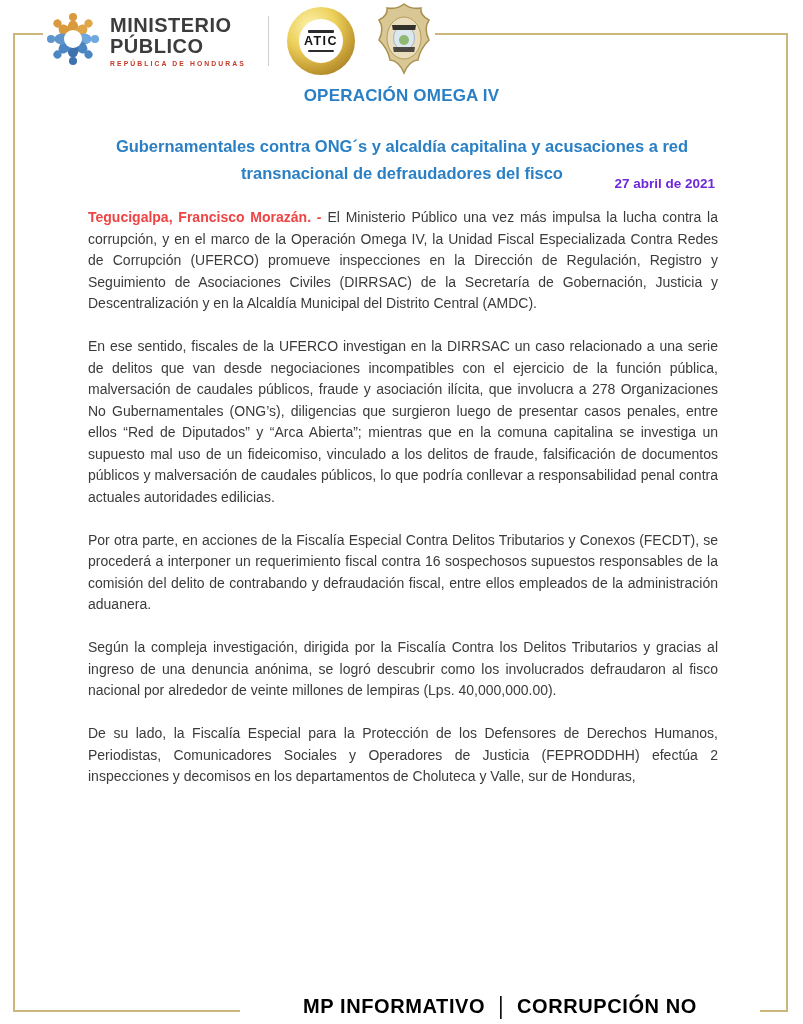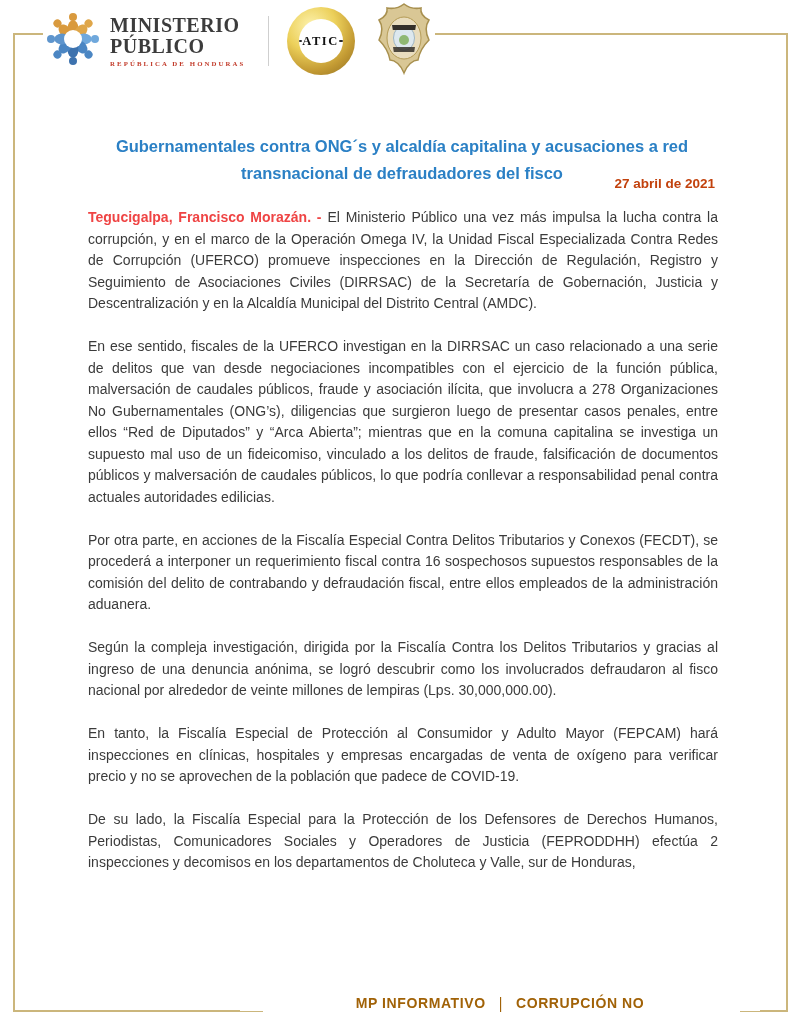--- a/index.html
+++ b/index.html
@@ -13,70 +13,70 @@
   .fr-left   { left:13px;  top:33px;   width:2px;   height:978px; }
   .fr-right  { left:786px; top:33px;   width:2px;   height:978px; }
   .fr-tl     { left:13px;  top:33px;   width:30px;  height:2px; }
   .fr-tr     { left:402px; top:33px;   width:386px; height:2px; }
   .fr-bl     { left:13px;  top:1010px; width:250px; height:2px; }
   .fr-br     { left:740px; top:1010px; width:48px;  height:2px; }
 
   
   .header {
     position:absolute; top:3px; left:44px; height:76px;
-    display:flex; align-items:center; background:#fff; z-index:2;font-family:Liberation Serif, serif;
+    display:flex; align-items:center; background:#fff; z-index:2;
   }
   .mp-name { margin-left:8px; }
   .mp-name .l1, .mp-name .l2 {
     font-weight:700; font-size:20px; line-height:21px; letter-spacing:0.5px; color:#3c3c3c;
   }
   .mp-name .sub {
     margin-top:3px; font-size:6.8px; font-weight:700; letter-spacing:2.1px; color:#c23b2a;
   }
   .v-divider { width:1px; height:50px; background:#cfcfcf; margin:0 18px 0 22px; }
   .atic-ring {
     width:68px; height:68px; border-radius:50%;
     background: radial-gradient(circle at 35% 28%, #fdf2ae 0%, #ecd05a 38%, #c39a33 68%, #8a6a1e 100%);
     display:flex; align-items:center; justify-content:center; flex:0 0 auto;
   }
   .atic-inner {
     width:44px; height:44px; border-radius:50%; background:#fff;
-    display:flex; align-items:center; justify-content:center;
+    display:flex; flex-direction:column; align-items:center; justify-content:center;
   }
   .atic-label { font-size:12.5px; font-weight:700; letter-spacing:1.5px; color:#121212; line-height:12px; }
   .atic-bar { width:26px; height:2.5px; background:#2b2b2b; border-radius:1px; margin:2.5px 0; }
   .badge-wrap { margin-left:18px; flex:0 0 auto; }
 
   
   .title {
     position:absolute; top:86px; left:0; width:100%;
     text-align:center; font-size:17px; font-weight:700; color:#2B80C5; letter-spacing:0.2px;
   }
   .subtitle {
     position:absolute; top:133px; left:84px; width:636px;
     text-align:center; font-size:16.5px; line-height:27px; font-weight:700; color:#2B80C5;
   }
   .date {
     position:absolute; top:176px; right:88px;
-    font-size:13.5px; font-weight:700; color:#c2410c;margin-left:32px;
+    font-size:13.5px; font-weight:700; color:#6d28d9;margin-left:32px;
   }
 
   
   .article { position:absolute; top:207px; left:88px; width:630px; }
   .article p {
     margin:0 0 21.5px 0; font-size:14px; line-height:21.5px;
     text-align:justify; color:#3b3b3b;
   }
   .article p b { color:#ef4444; }
 
   
   .footer {
     position:absolute; top:995px; left:240px; width:520px;
-    text-align:center; font-size:14px; font-weight:700;
-    letter-spacing:0.6px; color:#a16207; white-space:nowrap; background:#fff; z-index:2;
+    text-align:center; font-size:20px; font-weight:700;
+    letter-spacing:0.6px; color:#000000; white-space:nowrap; background:#fff; z-index:2;
   }
   .footer .sep { font-weight:400; margin:0 13px; display:inline-block; transform:scaleY(1.15); }
 </style>
 </head>
 <body>
 
 <div class="page">
 
   <div class="frame fr-left"></div>
   <div class="frame fr-right"></div>
@@ -146,29 +146,29 @@
         <path d="M31 2 C36 6 42 7 48 6 C47 12 52 16 56 18 C52 24 53 32 56 38 C50 44 46 52 45 58 C40 58 34 63 31 71 C28 63 22 58 17 58 C16 52 12 44 6 38 C9 32 10 24 6 18 C10 16 15 12 14 6 C20 7 26 6 31 2 Z" fill="#D9C795" stroke="#A8904F" stroke-width="1.5"></path>
         <ellipse cx="31" cy="36" rx="17" ry="21" fill="#E9DDBE" stroke="#B49B55" stroke-width="1"></ellipse>
         <ellipse cx="31" cy="36" rx="10.5" ry="12.5" fill="#DDE8EE" stroke="#9FB6C4" stroke-width="1"></ellipse>
         <circle cx="31" cy="38" r="5" fill="#8FB873"></circle>
         <path d="M19 23 L43 23 L42.2 28 L19.8 28 Z" fill="#34302a"></path>
         <path d="M20 45 L42 45 L41.2 50 L20.8 50 Z" fill="#34302a" opacity="0.85"></path>
       </svg>
     </span>
   </div>
 
+  <div class="title">OPERACIÓN OMEGA IV</div>
   <div class="subtitle">Gubernamentales contra ONG´s y alcaldía capitalina y acusaciones a red transnacional de defraudadores del fisco</div>
   <div class="date">27 abril de 2021</div>
 
   <div class="article">
     <p><b>Tegucigalpa, Francisco Morazán. -</b> <span>El Ministerio Público una vez más impulsa la lucha contra la corrupción, y en el marco de la Operación Omega IV, la Unidad Fiscal Especializada Contra Redes de Corrupción (UFERCO) promueve inspecciones en la Dirección de Regulación, Registro y Seguimiento de Asociaciones Civiles (DIRRSAC) de la Secretaría de Gobernación, Justicia y Descentralización y en la Alcaldía Municipal del Distrito Central (AMDC).</span></p>
     <p>En ese sentido, fiscales de la UFERCO investigan en la DIRRSAC un caso relacionado a una serie de delitos que van desde negociaciones incompatibles con el ejercicio de la función pública, malversación de caudales públicos, fraude y asociación ilícita, que involucra a 278 Organizaciones No Gubernamentales (ONG’s), diligencias que surgieron luego de presentar casos penales, entre ellos “Red de Diputados” y “Arca Abierta”; mientras que en la comuna capitalina se investiga un supuesto mal uso de un fideicomiso, vinculado a los delitos de fraude, falsificación de documentos públicos y malversación de caudales públicos, lo que podría conllevar a responsabilidad penal contra actuales autoridades edilicias.</p>
     <p>Por otra parte, en acciones de la Fiscalía Especial Contra Delitos Tributarios y Conexos (FECDT), se procederá a interponer un requerimiento fiscal contra 16 sospechosos supuestos responsables de la comisión del delito de contrabando y defraudación fiscal, entre ellos empleados de la administración aduanera.</p>
-    <p>Según la compleja investigación, dirigida por la Fiscalía Contra los Delitos Tributarios y gracias al ingreso de una denuncia anónima, se logró descubrir como los involucrados defraudaron al fisco nacional por alrededor de veinte millones de lempiras (Lps. 30,000,000.00).</p>
-    <p>En tanto, la Fiscalía Especial de Protección al Consumidor y Adulto Mayor (FEPCAM) hará inspecciones en clínicas, hospitales y empresas encargadas de venta de oxígeno para verificar precio y no se aprovechen de la población que padece de COVID-19.</p>
+    <p>Según la compleja investigación, dirigida por la Fiscalía Contra los Delitos Tributarios y gracias al ingreso de una denuncia anónima, se logró descubrir como los involucrados defraudaron al fisco nacional por alrededor de veinte millones de lempiras (Lps. 40,000,000.00).</p>
     <p>De su lado, la Fiscalía Especial para la Protección de los Defensores de Derechos Humanos, Periodistas, Comunicadores Sociales y Operadores de Justicia (FEPRODDHH) efectúa 2 inspecciones y decomisos en los departamentos de Choluteca y Valle, sur de Honduras,</p>
   </div>
 
   <div class="footer">
     <span>MP INFORMATIVO</span><span class="sep">|</span><span>CORRUPCIÓN NO</span>
   </div>
 
 </div>
 
 </body></html>

